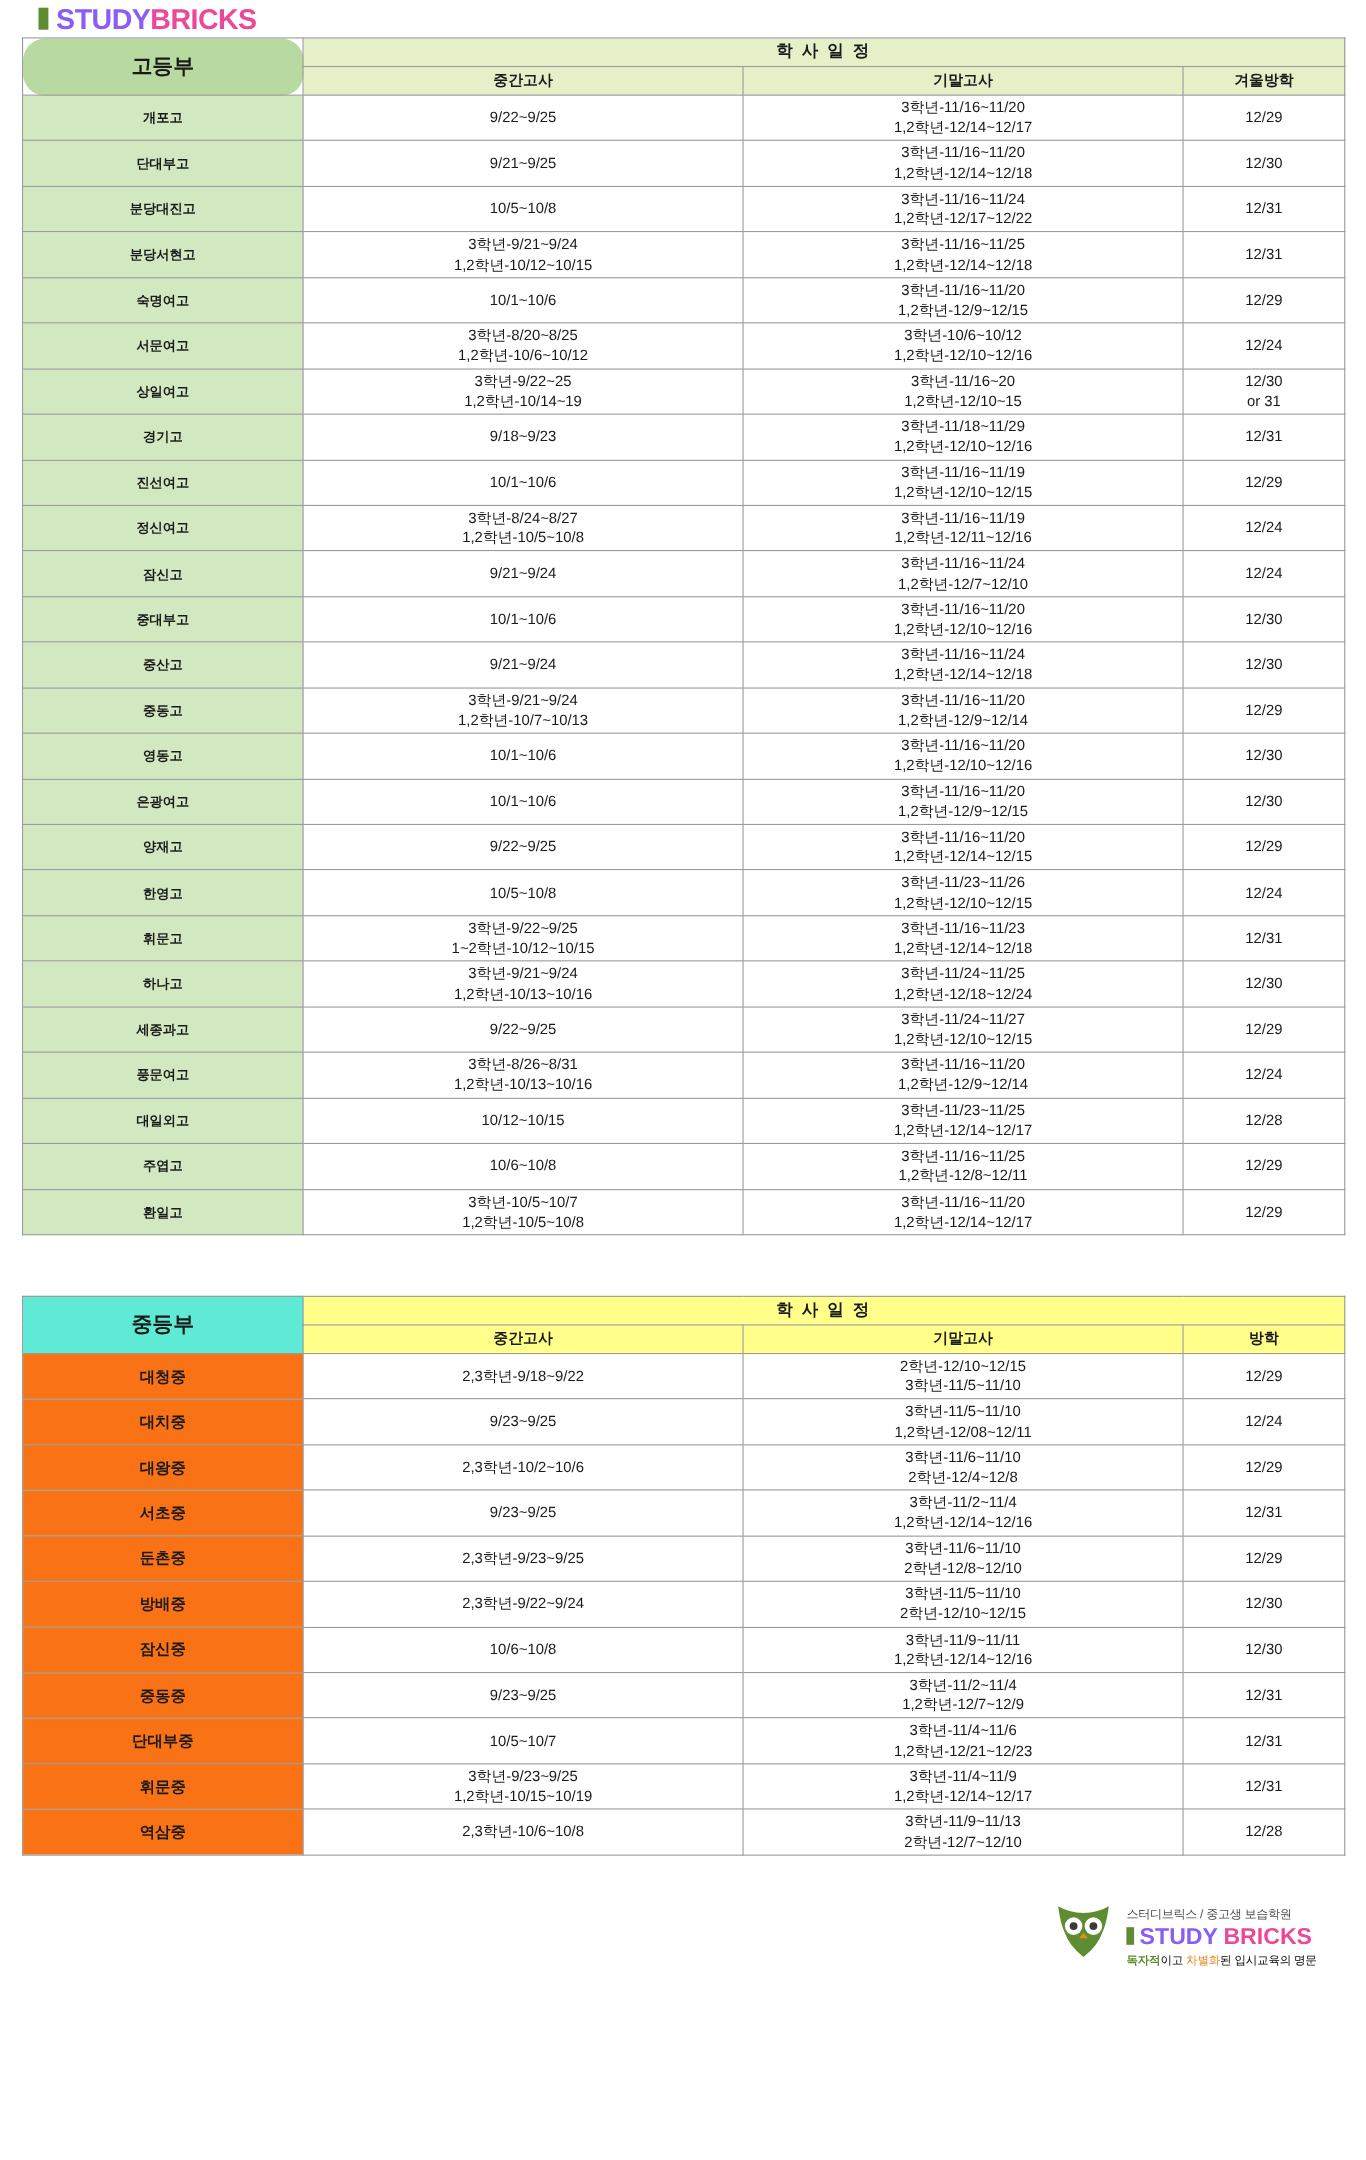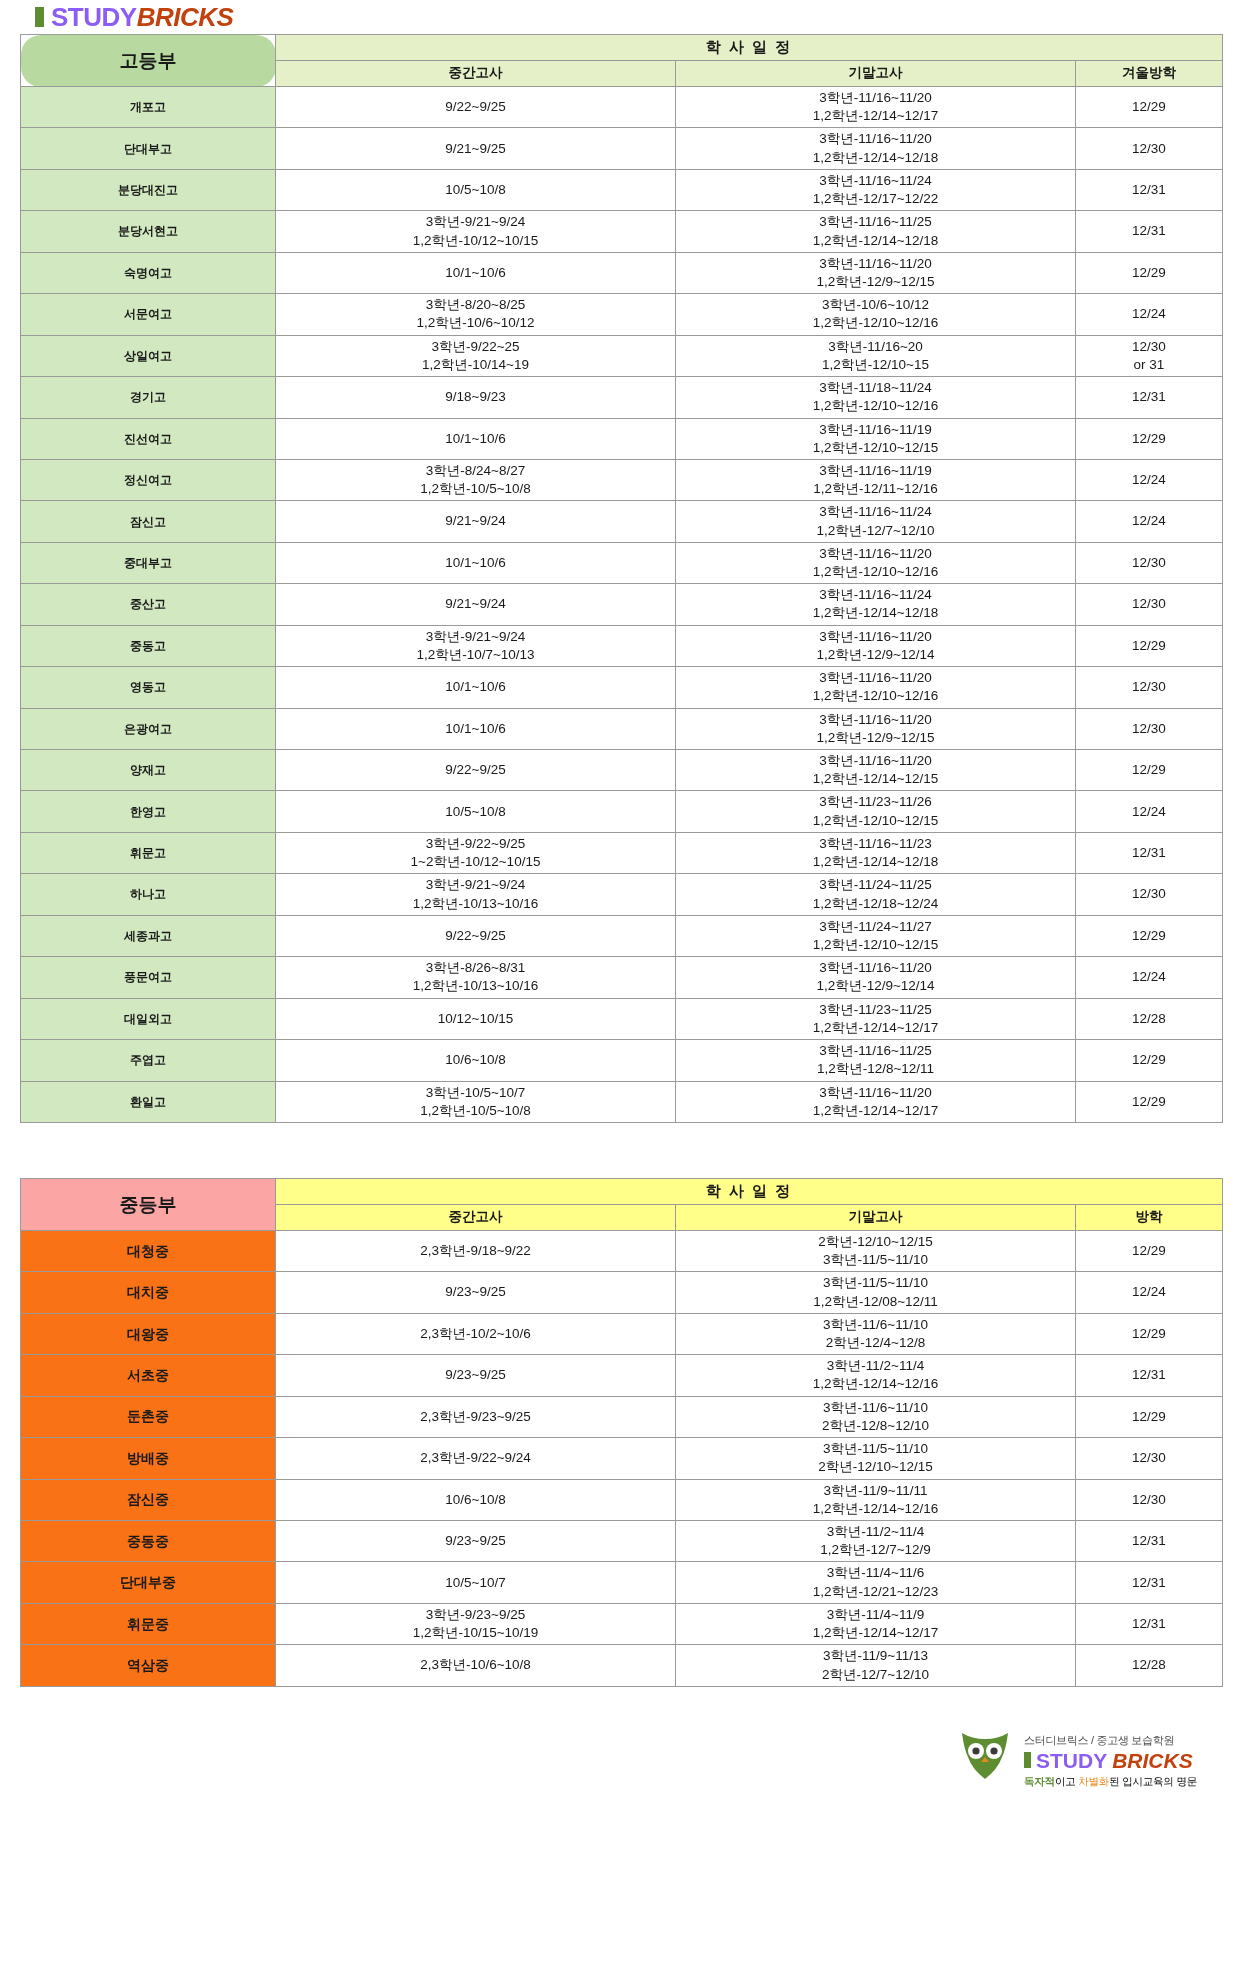--- a/index.html
+++ b/index.html
@@ -24,21 +24,21 @@
     background: #5e8c31;
     display: inline-block;
   }
   .brand-text {
     font-size: 26px;
     font-weight: bold;
     letter-spacing: -0.5px;
     line-height: 1;
   }
   .brand-study { color: #8b5cf6; }
-  .brand-bricks { color: #c2410c; font-style: italic; }
+  .brand-bricks { color: #ec4899; }
 
   
   table {
     border-collapse: collapse;
     width: 1202px;
     table-layout: fixed;
   }
   td, th {
     border: 1px solid #9a9a9a;
     text-align: center;
@@ -77,21 +77,21 @@
   }
   .hs .school {
     background: #d2e8c0;
     font-weight: bold;
     font-size: 12px;
   }
   .hs .data { background: #ffffff; height: 38px; }
 
   
   .ms .title-cell {
-    background: #fca5a5;
+    background: #5eead4;
     font-weight: bold;
     font-size: 19px;
     height: 46px;
   }
   .ms .sched-head {
     background: #ffff8a;
     font-weight: bold;
     font-size: 15px;
     letter-spacing: 2px;
     height: 26px;
@@ -228,21 +228,21 @@
         <td class="data multiline">3학년-9/22~25
 1,2학년-10/14~19</td>
         <td class="data multiline">3학년-11/16~20
 1,2학년-12/10~15</td>
         <td class="data multiline">12/30
 or 31</td>
       </tr>
     <tr>
         <td class="school">경기고</td>
         <td class="data multiline">9/18~9/23</td>
-        <td class="data multiline">3학년-11/18~11/24
+        <td class="data multiline">3학년-11/18~11/29
 1,2학년-12/10~12/16</td>
         <td class="data multiline">12/31</td>
       </tr>
     <tr>
         <td class="school">진선여고</td>
         <td class="data multiline">10/1~10/6</td>
         <td class="data multiline">3학년-11/16~11/19
 1,2학년-12/10~12/15</td>
         <td class="data multiline">12/29</td>
       </tr>

